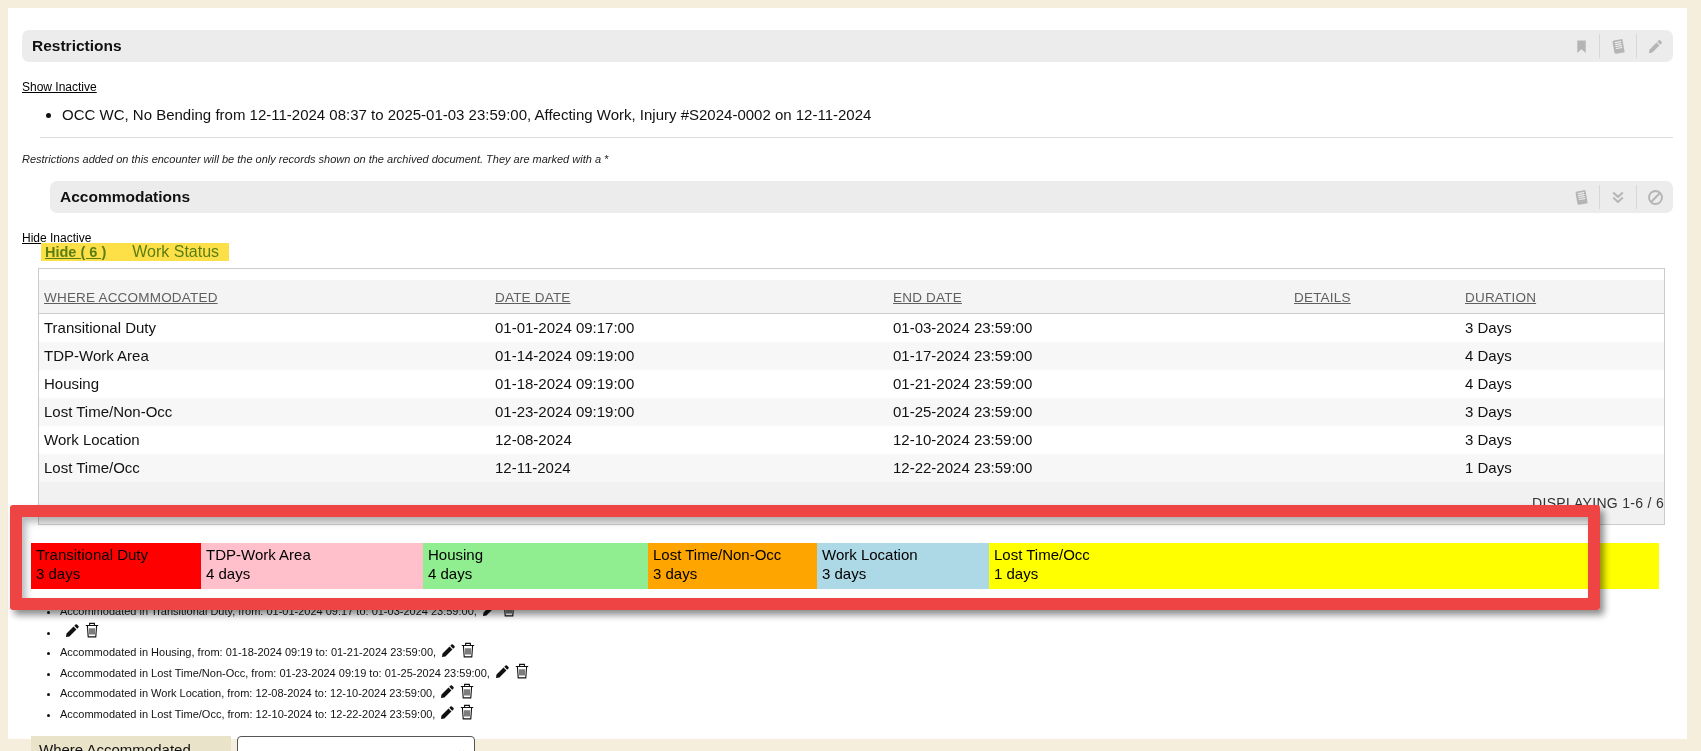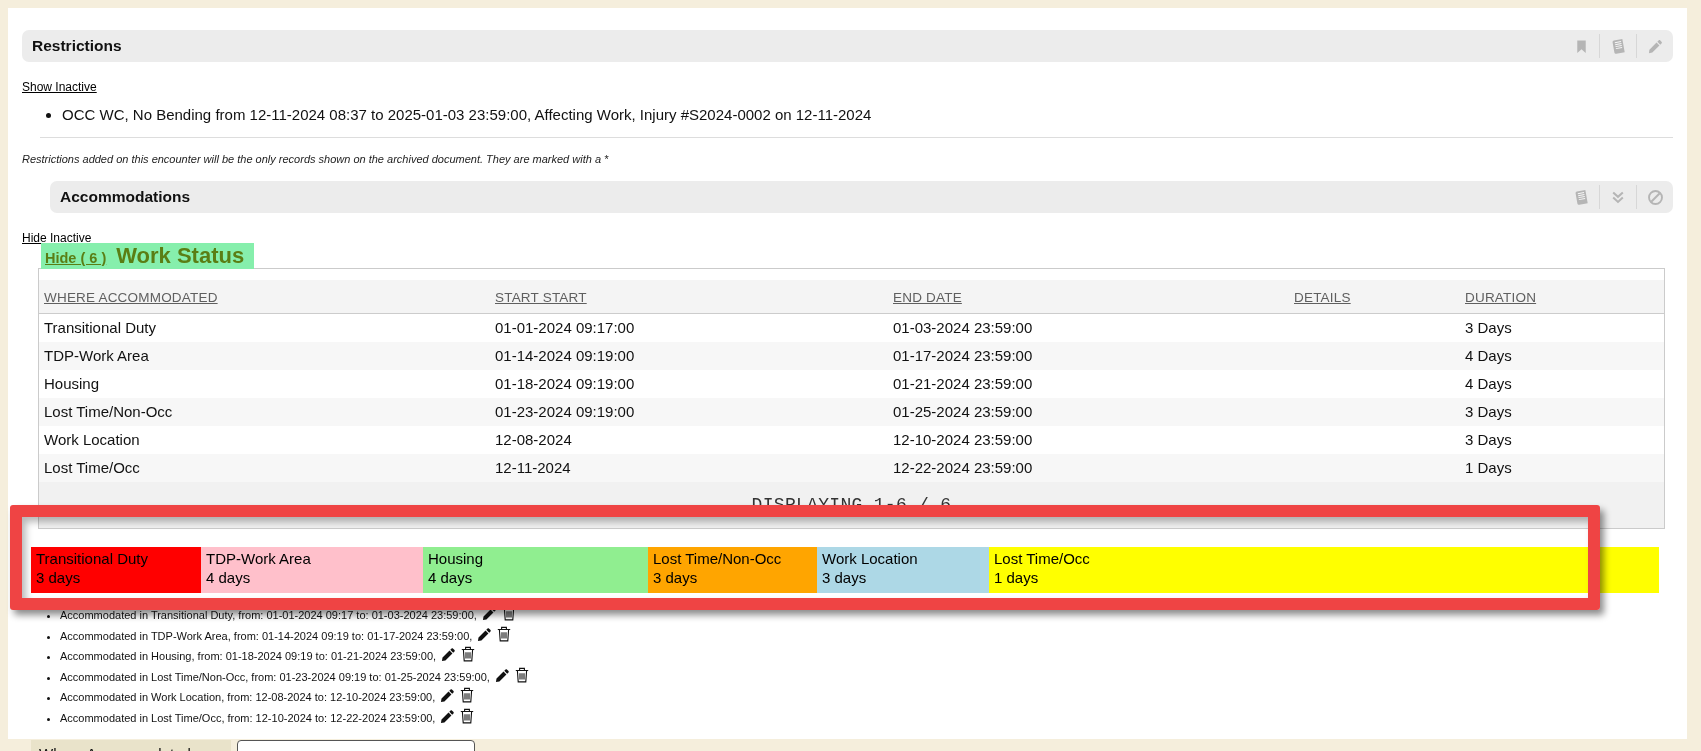--- a/index.html
+++ b/index.html
@@ -29,39 +29,39 @@
   ul.restriction-list { margin:10px 0 0 0; padding-left:40px; }
   ul.restriction-list li { font-size:15px; line-height:20px; }
   hr.sep { border:none; border-top:1px solid #ddd; margin:12px 0 0 18px; }
   .note { margin-top:15px; font-style:italic; font-size:11px; color:#222; }
 
   .fieldset {
     position:relative; margin:22px 0 0 16px; width:1627px;
     border:1px solid #cbcbcb; padding-top:11px; background:#fff;
   }
   .legend {
-    position:absolute; top:-26px; left:2px; background:#86efac;
-    padding:0 10px 0 4px; display:flex; align-items:baseline; gap:10px; white-space:nowrap;
+    position:absolute; top:-26px; left:2px; background:#fde047;
+    padding:0 10px 0 4px; display:flex; align-items:baseline; gap:26px; white-space:nowrap;
   }
   .hide-count-link { font-size:14.5px; font-weight:bold; color:#5a7e14; text-decoration:underline; cursor:pointer; }
-  .ws-title { font-size:22px; font-weight:bold; color:#5a7e14; }
+  .ws-title { font-size:16px; font-weight:normal; color:#5a7e14; }
 
   table.ws-table { width:100%; border-collapse:collapse; table-layout:fixed; }
   table.ws-table thead th {
     background:#f4f4f4; border-bottom:1px solid #ccc; text-align:left;
     padding:8px 5px 7px 5px; font-weight:normal;
   }
   table.ws-table thead th a {
     font-size:13.5px; color:#5f5f5f; text-decoration:underline; letter-spacing:.2px; cursor:pointer;
   }
   table.ws-table tbody td { padding:5px 5px; font-size:15px; line-height:18px; color:#111; }
   table.ws-table tbody tr:nth-child(even) { background:#f7f7f7; }
   table.ws-table tfoot td {
-    background:#f1f1f1; text-align:center; padding:13px 0; font-size:18px;
-    color:#333; letter-spacing:.3px;font-family:Liberation Mono, monospace;
+    background:#f1f1f1; text-align:right; padding:13px 0; font-size:14px;
+    color:#333; letter-spacing:.3px;
   }
 
   .timeline { display:flex; margin:18px 0 0 9px; height:46px; }
   .seg { padding:2px 0 0 5px; overflow:hidden; }
   .seg div { font-size:15px; line-height:19px; color:#000; white-space:nowrap; }
 
   ul.accom-list { margin:12px 0 0 0; padding-left:38px; }
   ul.accom-list li { font-size:11px; line-height:20.5px; color:#111; }
   ul.accom-list li svg { vertical-align:-2px; margin-left:5px; cursor:pointer; }
 
@@ -161,21 +161,21 @@
         <colgroup>
           <col style="width:451px">
             <col style="width:398px">
             <col style="width:401px">
           <col style="width:171px">
             <col>
         </colgroup>
         <thead>
             <tr id="ws-head-row">
               <th><a>WHERE ACCOMMODATED</a></th>
-              <th><a>START START</a></th>
+              <th><a>DATE DATE</a></th>
               <th><a>END DATE</a></th>
               <th><a>DETAILS</a></th>
               <th><a>DURATION</a></th>
             </tr>
           </thead>
         <tbody id="ws-body">
             <tr>
               <td>Transitional Duty</td>
               <td>01-01-2024 09:17:00</td>
               <td>01-03-2024 23:59:00</td>
@@ -255,21 +255,21 @@
 
     <ul class="accom-list" id="accom-list">
         <li><span>Accommodated in Transitional Duty, from: 01-01-2024 09:17 to: 01-03-2024 23:59:00,</span><span><svg width="15" height="15" viewBox="0 0 16 16">
               <path fill="#111" d="M1.6 11.3 9.1 3.8l3.1 3.1-7.5 7.5L1 15zM9.9 3l1.4-1.4c.4-.4 1-.4 1.4 0l1.7 1.7c.4.4.4 1 0 1.4L13 6.1z"></path>
             </svg></span><span><svg width="14" height="16" viewBox="0 0 14 16">
               <g fill="none" stroke="#111" stroke-width="1.1">
                 <path d="M.8 3.5h12.4M4.6 3.3V1.4h4.8v1.9M2.4 3.7l.8 11.2h7.6l.8-11.2"></path>
                 <path d="M5 6.2v6.2M7 6.2v6.2M9 6.2v6.2"></path>
               </g>
             </svg></span></li>
-        <li><span>Accommodated in TDP-Work Area, from: 01-14-2024 09:19 to: 01-17-2024 23:59:00,</span><span><svg width="15" height="15" viewBox="0 0 16 16">
+        <li><span><svg width="15" height="15" viewBox="0 0 16 16">
               <path fill="#111" d="M1.6 11.3 9.1 3.8l3.1 3.1-7.5 7.5L1 15zM9.9 3l1.4-1.4c.4-.4 1-.4 1.4 0l1.7 1.7c.4.4.4 1 0 1.4L13 6.1z"></path>
             </svg></span><span><svg width="14" height="16" viewBox="0 0 14 16">
               <g fill="none" stroke="#111" stroke-width="1.1">
                 <path d="M.8 3.5h12.4M4.6 3.3V1.4h4.8v1.9M2.4 3.7l.8 11.2h7.6l.8-11.2"></path>
                 <path d="M5 6.2v6.2M7 6.2v6.2M9 6.2v6.2"></path>
               </g>
             </svg></span></li>
         <li><span>Accommodated in Housing, from: 01-18-2024 09:19 to: 01-21-2024 23:59:00,</span><span><svg width="15" height="15" viewBox="0 0 16 16">
               <path fill="#111" d="M1.6 11.3 9.1 3.8l3.1 3.1-7.5 7.5L1 15zM9.9 3l1.4-1.4c.4-.4 1-.4 1.4 0l1.7 1.7c.4.4.4 1 0 1.4L13 6.1z"></path>
             </svg></span><span><svg width="14" height="16" viewBox="0 0 14 16">

